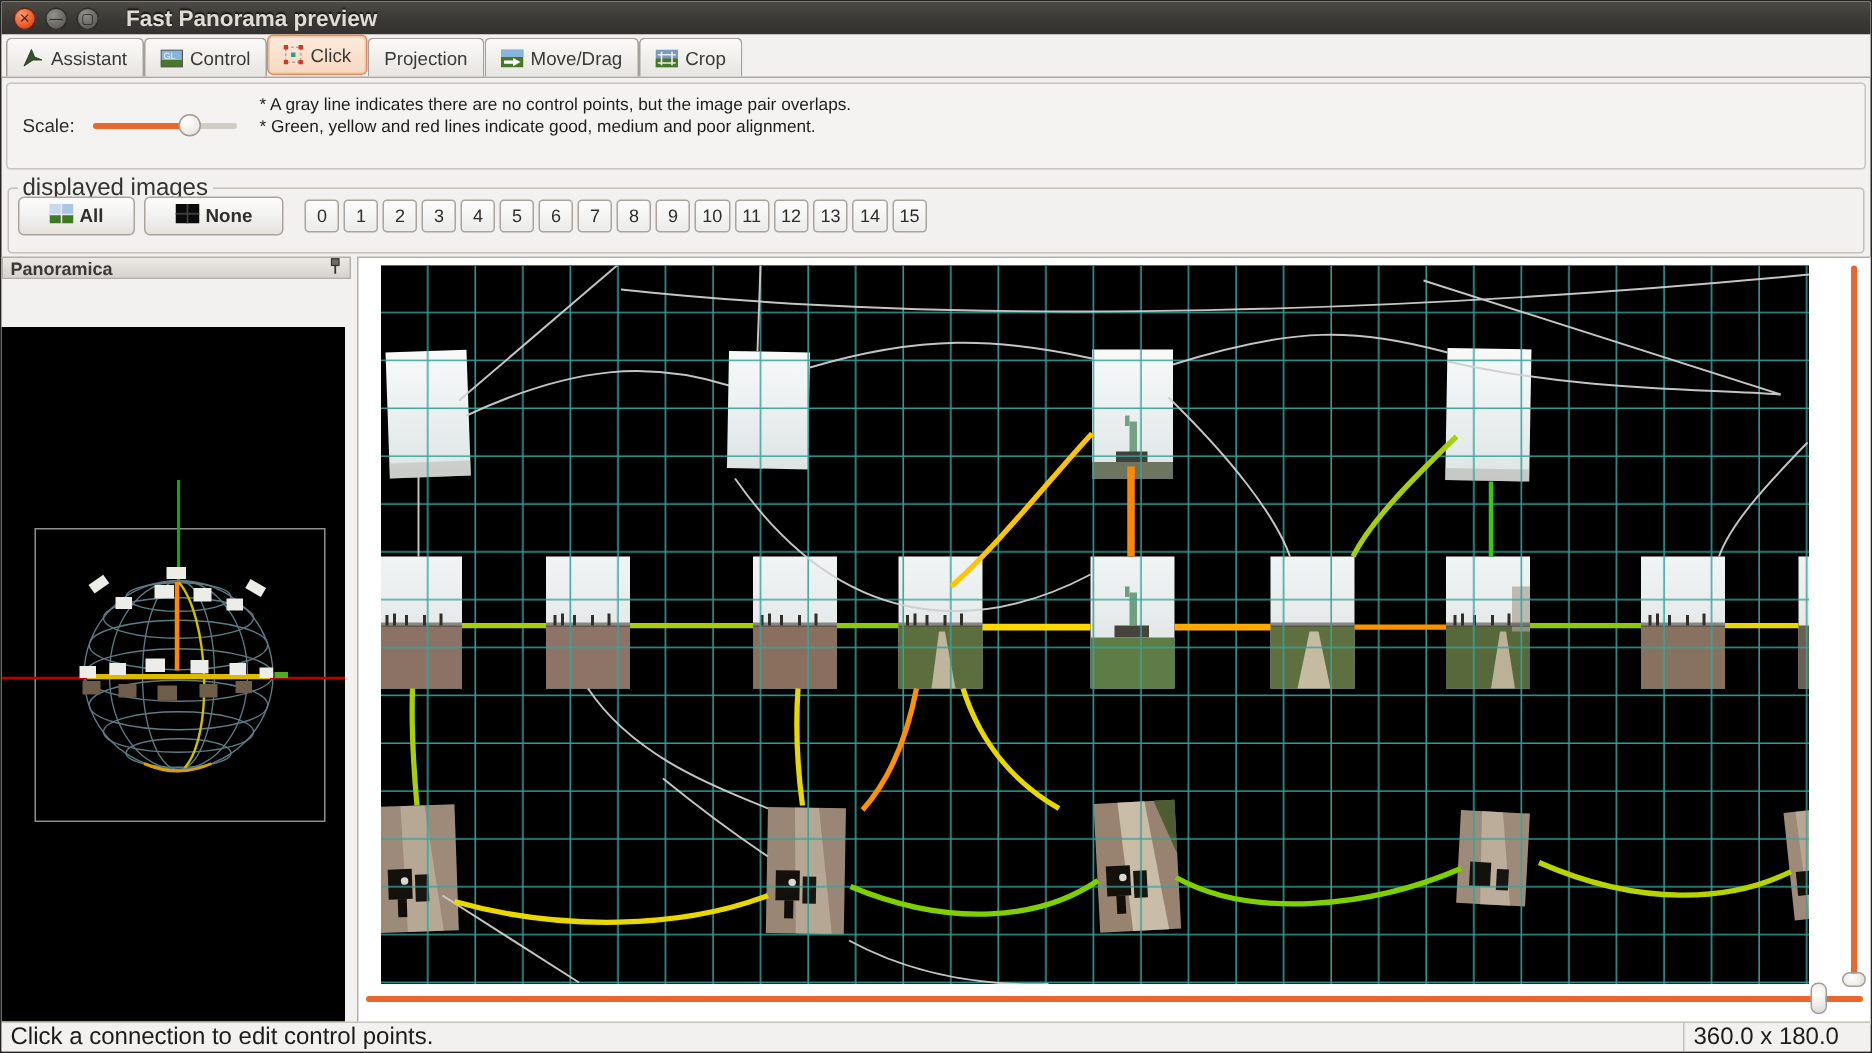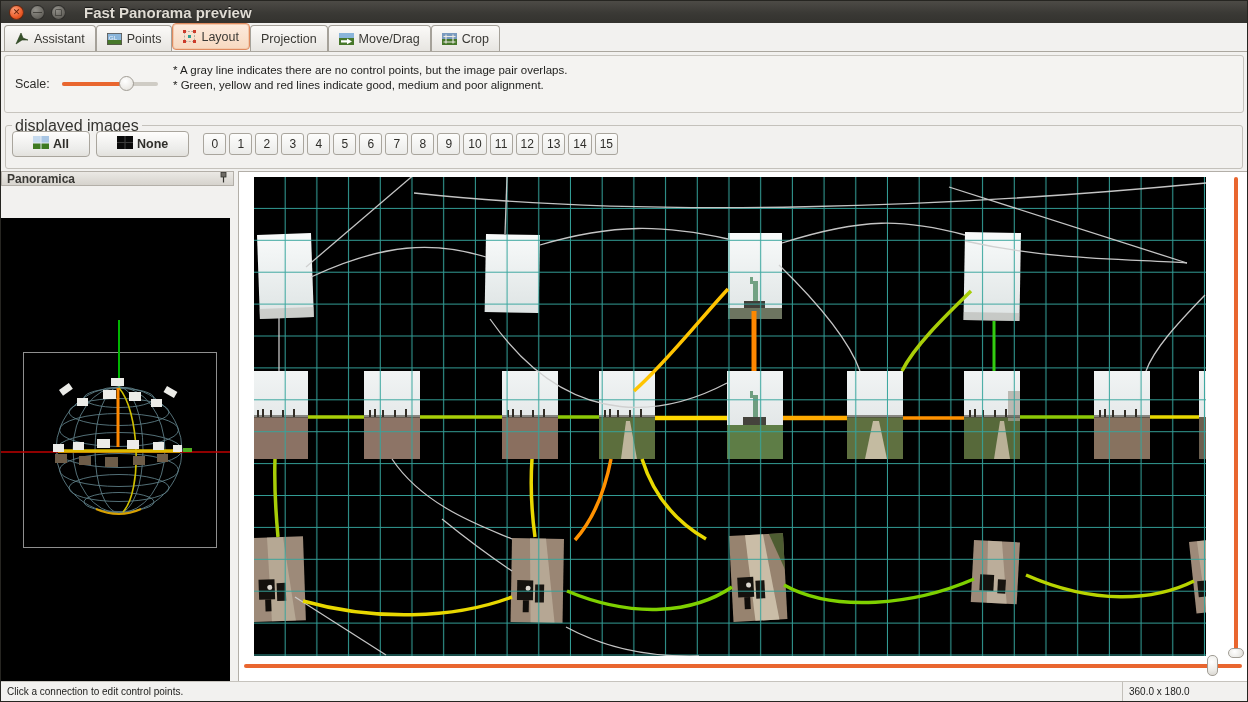--- a/index.html
+++ b/index.html
@@ -58,21 +58,21 @@
   .vslider{position:absolute;right:3px;top:5px;width:16px;height:479px;}
   .vslider .track{position:absolute;left:6px;top:0;bottom:0;width:4px;background:var(--accent_orange,#e9662f);border-radius:2px;}
   .vslider .handle{position:absolute;left:0;bottom:-2px;width:16px;height:10px;border-radius:5px;
     background:radial-gradient(circle at 40% 32%,#fff,#ecebe7 60%,#d8d5cf);border:1px solid #a19d95;box-sizing:border-box;}
   .hslider{position:absolute;left:5px;right:5px;bottom:6px;height:20px;}
   .hslider .track{position:absolute;left:0;right:0;top:8px;height:4px;background:var(--accent_orange,#e9662f);border-radius:2px;}
   .hslider .handle{position:absolute;right:24px;top:-1px;width:11px;height:21px;border-radius:5px;
     background:radial-gradient(circle at 40% 32%,#fff,#ecebe7 60%,#d8d5cf);border:1px solid #a19d95;box-sizing:border-box;}
   
   .statusbar{position:absolute;left:0;right:0;bottom:0;height:20px;background:#f2f1ef;border-top:1px solid #c6c3bd;
-    display:flex;align-items:center;font-size:10px;color:#1c1c1a;box-sizing:border-box;}
+    display:flex;align-items:center;font-size:16px;color:#1c1c1a;box-sizing:border-box;}
   .sleft{flex:1;padding:0 6px;border-right:1px solid #c2bfb9;height:100%;display:flex;align-items:center;}
   .sright{width:112px;padding:0 6px;height:100%;display:flex;align-items:center;}
 </style>
 </head>
 <body>
 
 <div class="window">
 
   <div class="titlebar">
     <div class="wbtn close">✕</div>
@@ -92,34 +92,34 @@
     </div>
     <div class="tab">
       <span class="ticon">
         <svg width="15" height="12" viewBox="0 0 15 12">
             <rect width="15" height="7" fill="#8ab5da"></rect>
             <rect y="7" width="15" height="5" fill="#47782a"></rect>
             <text x="2" y="6.5" font-size="6" fill="#eef4fa">GL</text>
             <rect x="0.4" y="0.4" width="14.2" height="11.2" fill="none" stroke="#5a5750" stroke-width="0.8"></rect>
           </svg>
       </span>
-      <span>Points</span>
+      <span>Control</span>
     </div>
     <div class="tab active">
       <span class="ticon">
         <svg width="13" height="13" viewBox="0 0 13 13">
             <rect x="1.5" y="1.5" width="10" height="10" fill="none" stroke="#b0aca4" stroke-width="1" stroke-dasharray="2 1.4"></rect>
             <rect width="3" height="3" fill="#cc3b2a"></rect>
             <rect x="10" width="3" height="3" fill="#cc3b2a"></rect>
             <rect y="10" width="3" height="3" fill="#cc3b2a"></rect>
             <rect x="10" y="10" width="3" height="3" fill="#cc3b2a"></rect>
             <rect x="5" y="5" width="3" height="3" fill="#2e9e8f"></rect>
           </svg>
       </span>
-      <span>Layout</span>
+      <span>Click</span>
     </div>
     <div class="tab">
       <span>Projection</span>
     </div>
     <div class="tab">
       <span class="ticon">
         <svg width="15" height="12" viewBox="0 0 15 12">
             <rect width="15" height="12" fill="#47782a"></rect>
             <rect width="15" height="5" fill="#8ab5da"></rect>
             <path d="M2,8 h6 v-2.5 l5,4 -5,4 v-2.5 h-6 z" fill="#ffffff" transform="scale(1,0.7) translate(0,2.5)"></path>

